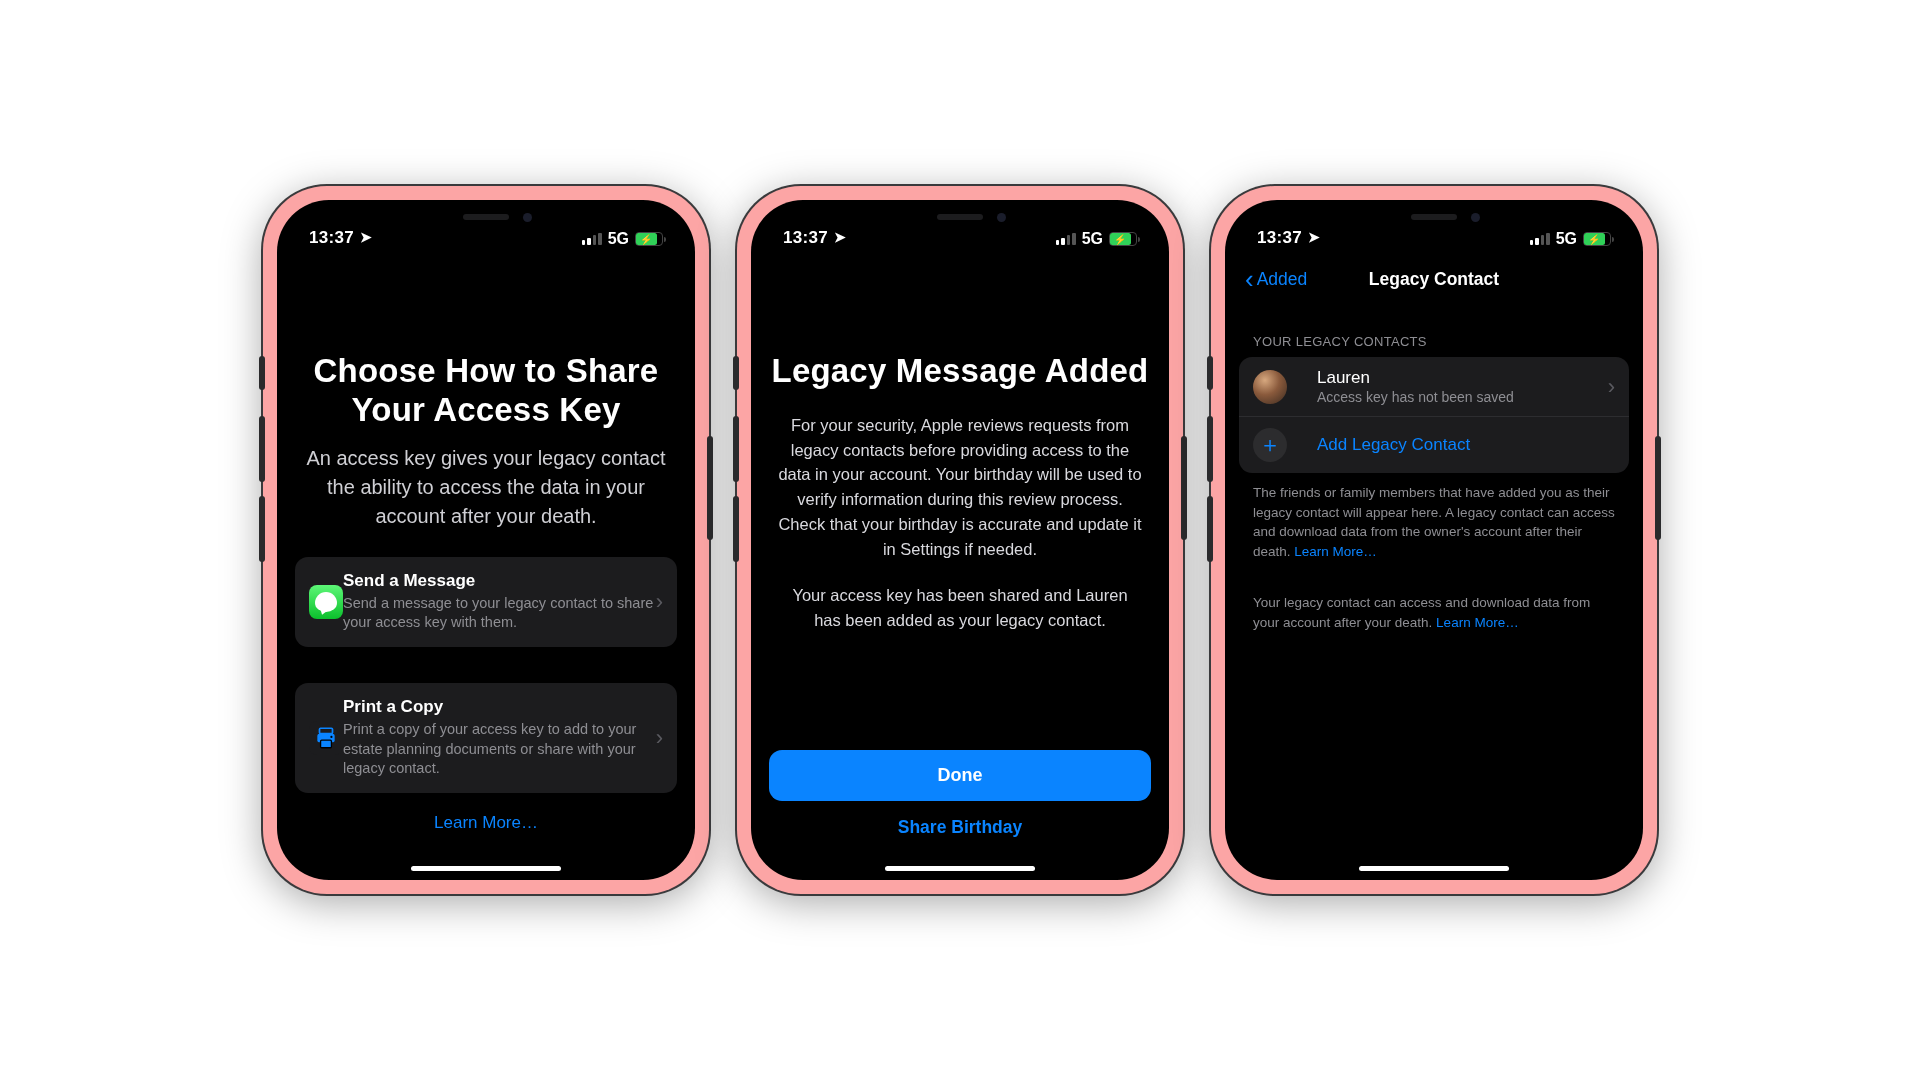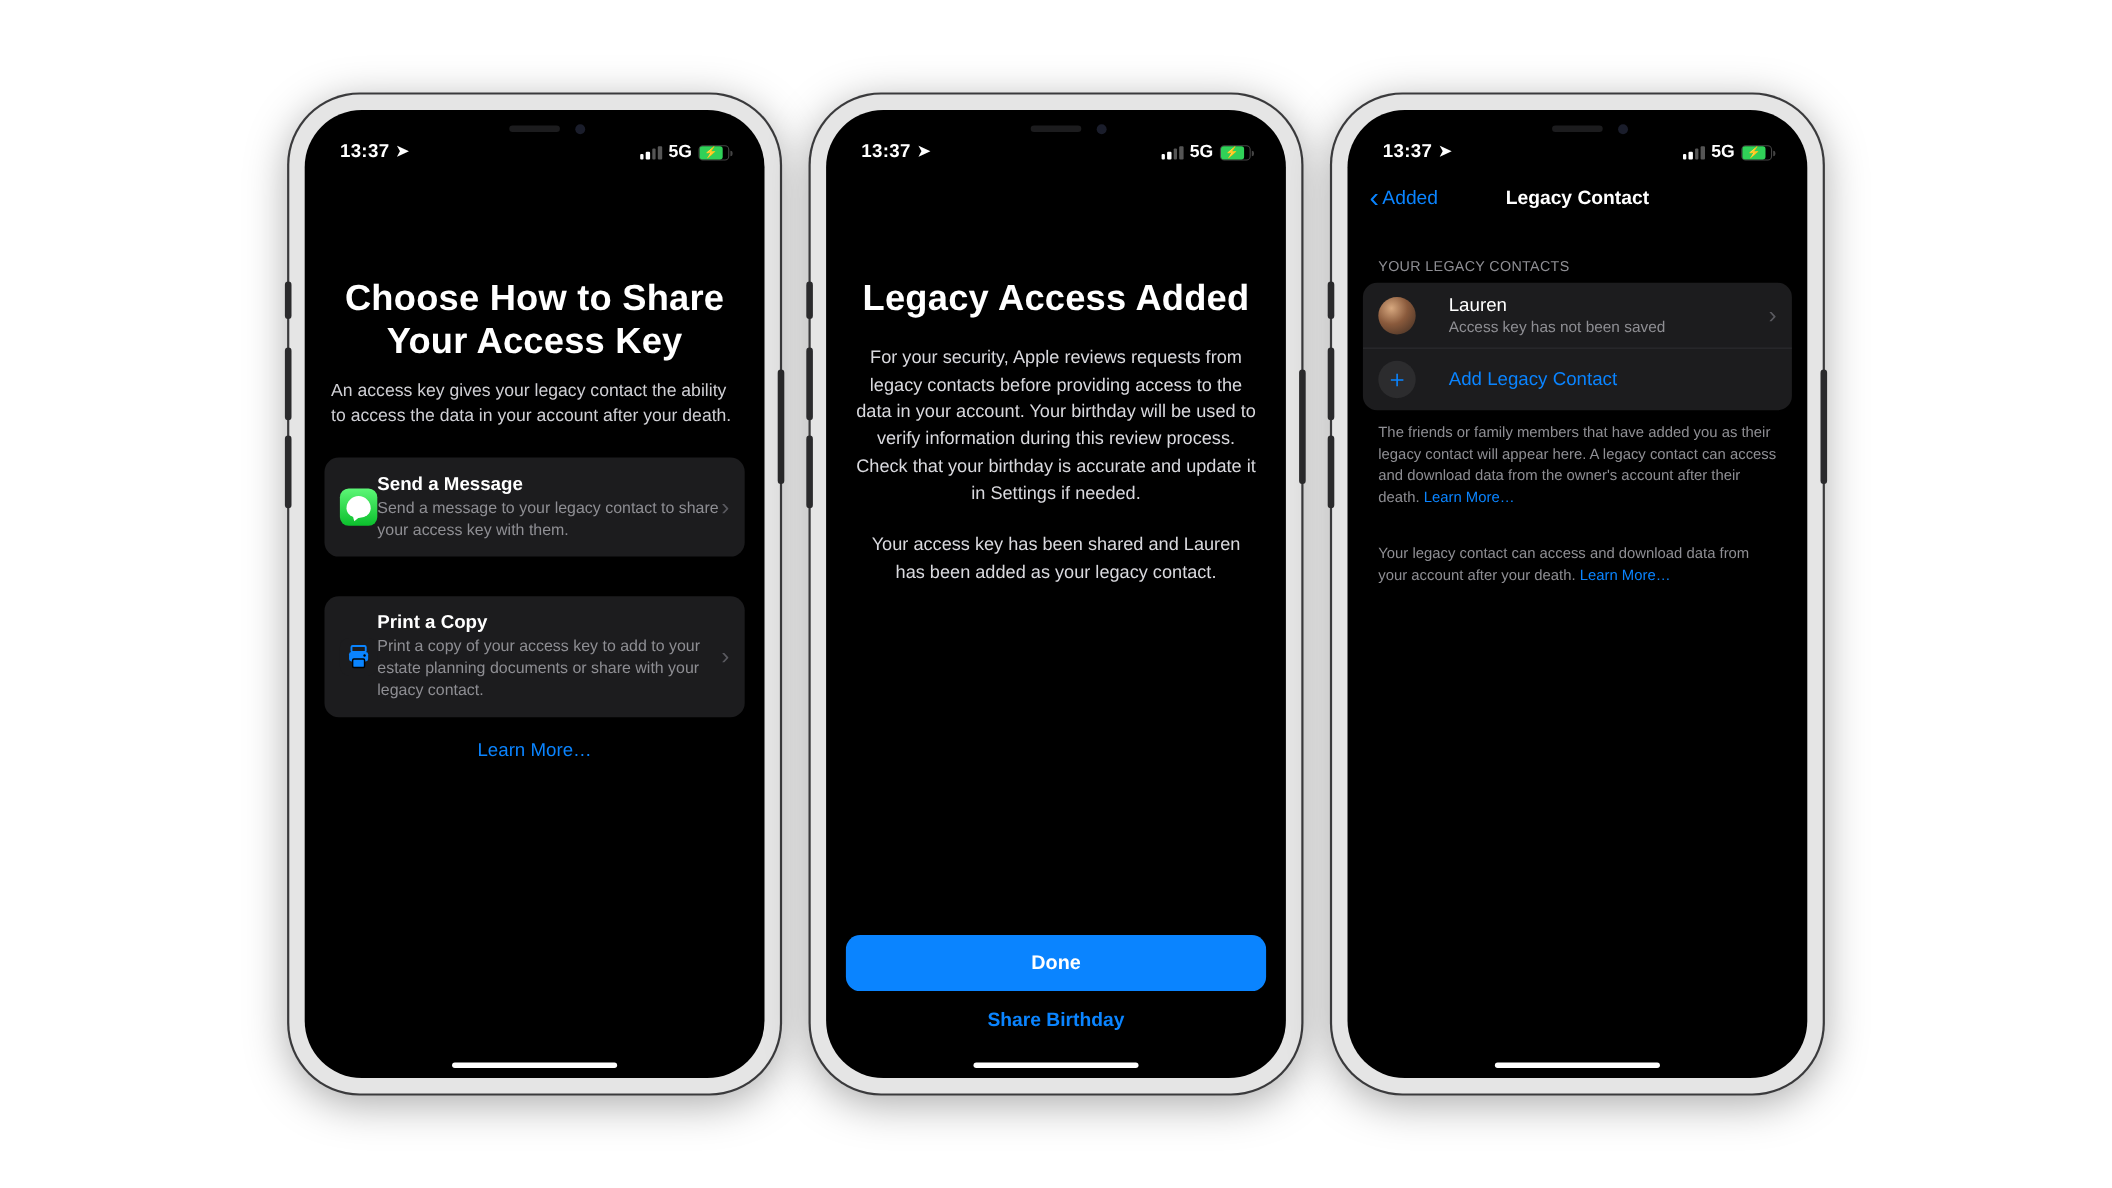--- a/index.html
+++ b/index.html
@@ -8,22 +8,22 @@
     width: 1920px;
     height: 1080px;
     display: flex;
     justify-content: center;
     align-items: center;
     gap: 28px;
     font-family: -apple-system, "SF Pro Text", "Helvetica Neue", Arial, sans-serif;
   }
   .phone-frame {
     width: 446px;
-    height: 908px;
-    background: #e5e5e5;
+    height: 708px;
+    background: #fca5a5;
     border-radius: 64px;
     padding: 14px;
     box-shadow: 0 0 0 2px #3a3a3c, 0 8px 40px rgba(0,0,0,0.35);
     position: relative;
   }
   
   .btn-side { position:absolute; background:#2a2a2c; border-radius:3px; }
   .btn-l1 { left:-4px; top:170px; width:6px; height:34px; }
   .btn-l2 { left:-4px; top:230px; width:6px; height:66px; }
   .btn-l3 { left:-4px; top:310px; width:6px; height:66px; }
@@ -94,21 +94,21 @@
   .home-indicator{
     position:absolute; bottom:9px; left:50%; transform:translateX(-50%);
     width:150px; height:5px; background:#fff; border-radius:3px;
   }
   .content { flex:1; padding: 0 18px; display:flex; flex-direction:column; color:#fff; }
   h1.page-title {
     font-size: 33px; font-weight:700; letter-spacing:0.2px;
     text-align:center; line-height:1.18; margin-top:98px;
   }
   p.subtitle {
-    font-size:16px; color:#cfcfd4; text-align:left; line-height:1.45;
+    font-size:20px; color:#cfcfd4; text-align:center; line-height:1.45;
     margin-top:14px; padding:0 6px;
   }
   .card {
     background:#1c1c1e; border-radius:13px; padding:14px 14px;
     display:flex; align-items:center; gap:0; margin-top:26px;
     cursor:pointer;
   }
   .card + .card { margin-top:36px; }
   .card .icon-box {
     width:34px; height:34px; border-radius:8px; display:flex;
@@ -279,21 +279,21 @@
             <span></span>
             <span></span>
           </span>
         <span class="net-label">5G</span>
         <span class="battery">
             <span class="fill">⚡</span>
           </span>
       </div>
     </div>
     <div class="content">
-      <h1 class="page-title">Legacy Access Added</h1>
+      <h1 class="page-title">Legacy Message Added</h1>
       <p class="para">For your security, Apple reviews requests from legacy contacts before providing access to the data in your account. Your birthday will be used to verify information during this review process. Check that your birthday is accurate and update it in Settings if needed.</p>
       <p class="para" style="white-space:pre-wrap;">Your access key has been shared and Lauren                    has been added as your legacy contact.</p>
 
       <div class="cta-area">
         <div class="btn-primary">Done</div>
         <div class="btn-secondary">Share Birthday</div>
       </div>
     </div>
     <div class="home-indicator"></div>
   </div>

